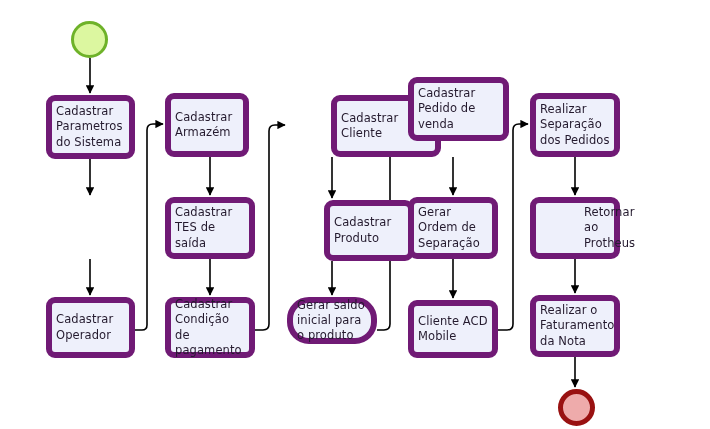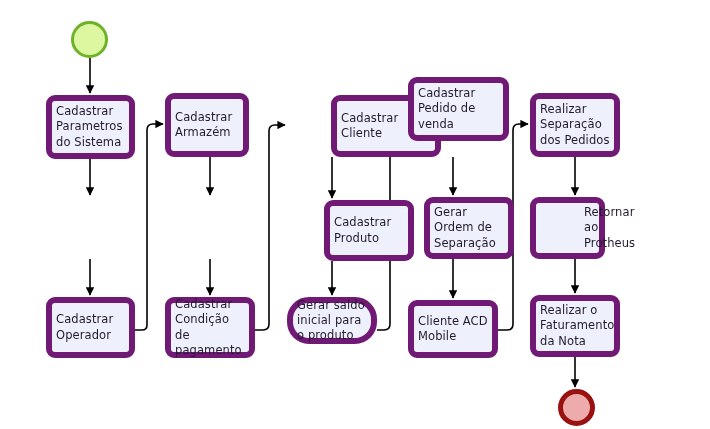--- a/index.html
+++ b/index.html
@@ -107,47 +107,50 @@
   <div class="node" style="left:46px; top:95px; width:89px; height:64px;">
     <span class="label">Cadastrar Parametros do Sistema</span>
   </div>
   <div class="node" style="left:46px; top:297px; width:89px; height:61px;">
     <span class="label">Cadastrar Operador</span>
   </div>
 
   <div class="node" style="left:165px; top:93px; width:84px; height:64px;">
     <span class="label">Cadastrar Armazém</span>
   </div>
+  <div class="node" style="left:165px; top:197px; width:90px; height:62px;">
+    <span class="label">Cadastrar TES de saída</span>
+  </div>
   <div class="node" style="left:165px; top:297px; width:90px; height:61px;">
     <span class="label">Cadastrar Condição de pagamento</span>
   </div>
 
   <div class="node" style="left:287px; top:95px; width:110px; height:62px;margin-left:44px;">
     <span class="label">Cadastrar Cliente</span>
   </div>
   <div class="node" style="left:287px; top:200px; width:90px; height:61px;margin-left:37px;">
     <span class="label">Cadastrar Produto</span>
   </div>
   <div class="node" style="left:287px; top:297px; width:90px; height:47px;border-radius:22px;">
     <span class="label">Gerar saldo inicial para o produto</span>
   </div>
 
   <div class="node" style="left:408px; top:77px; width:101px; height:64px;">
     <span class="label">Cadastrar Pedido de venda</span>
   </div>
-  <div class="node" style="left:408px; top:197px; width:90px; height:62px;margin-left:16px;">
+  <div class="node" style="left:408px; top:197px; width:90px; height:62px;">
     <span class="label">Gerar Ordem de Separação</span>
   </div>
   <div class="node" style="left:408px; top:300px; width:90px; height:58px;">
     <span class="label">Cliente ACD Mobile</span>
   </div>
 
   <div class="node" style="left:530px; top:93px; width:90px; height:64px;">
     <span class="label">Realizar Separação dos Pedidos</span>
   </div>
-  <div class="node" style="left:530px; top:197px; width:75px; height:62px;padding-left:48px;">
+  <div class="node" style="left:530px; top:197px; width:90px; height:62px;padding-left:48px;">
     <span class="label">Retornar ao Protheus</span>
   </div>
   <div class="node" style="left:530px; top:295px; width:90px; height:62px;">
     <span class="label">Realizar o Faturamento da Nota</span>
   </div>
 
 </div>
 
 </body></html>

